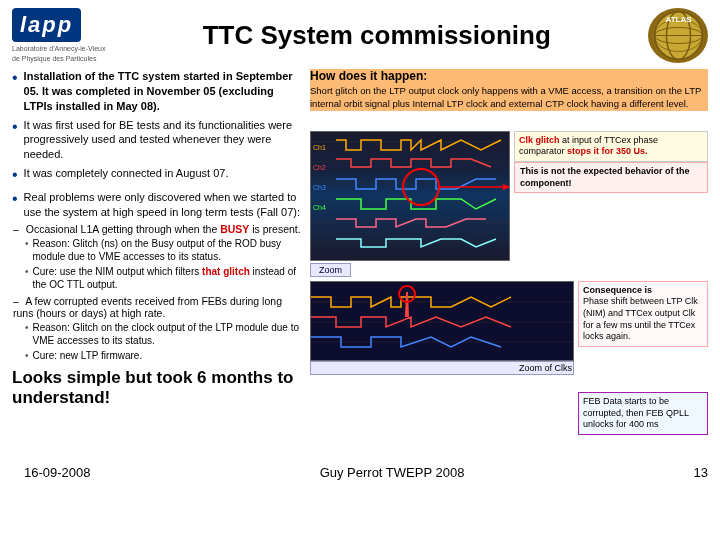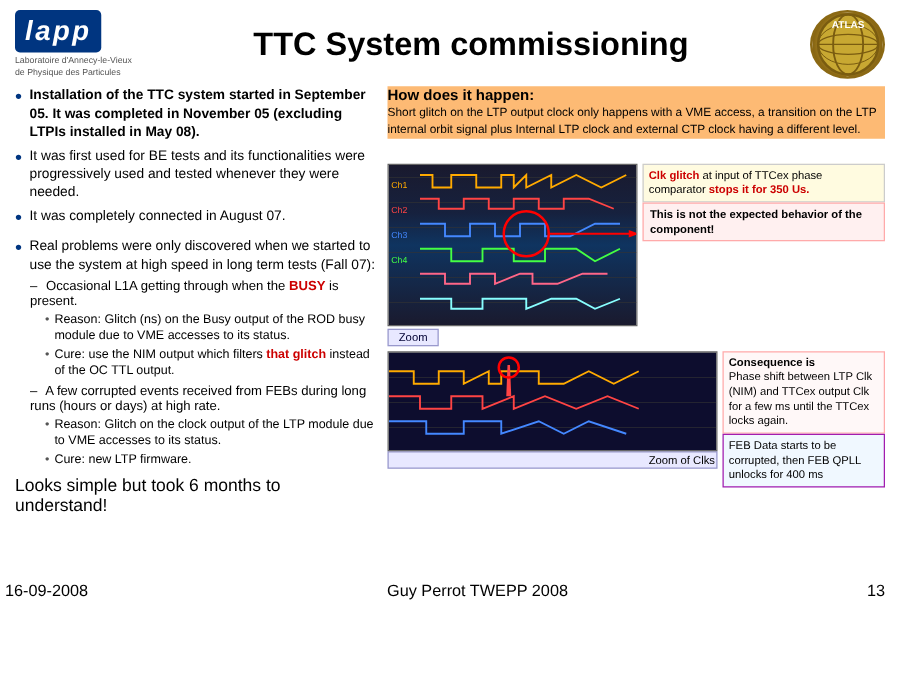--- a/index.html
+++ b/index.html
@@ -113,21 +113,21 @@
     .bullet-text {
       color: #000;
     }
 
     .bullet-text strong {
       font-weight: bold;
     }
 
     
     .sub-section {
-      margin-left: 12px;
+      margin-left: 1px;
       margin-bottom: 4px;
     }
 
     .sub-header {
       color: #000;
       font-size: 10.5px;
       margin-bottom: 2px;
     }
 
     .sub-header span.dash {
@@ -151,21 +151,21 @@
 
     .highlight-text {
       color: #c00;
       font-weight: bold;
     }
 
     
     .footer {
       position: absolute;
       bottom: 8px;
-      left: 4px;
+      left: 24px;
       right: 12px;
       display: flex;
       justify-content: space-between;
       align-items: center;
       font-size: 13px;
     }
 
     
     .how-box {
       background: #fdba74;
@@ -246,20 +246,21 @@
       border: 1px solid #666;
       position: relative;
       overflow: hidden;
     }
 
     .zoom-annotation {
       width: 130px;
       display: flex;
       flex-direction: column;
       justify-content: flex-end;
+      gap: 45px;
     }
 
     .consequence-box {
       background: #fff8f8;
       border: 1px solid #ffaaaa;
       padding: 3px 4px;
       font-size: 9px;
       line-height: 1.3;
       color: #000;
     }
@@ -268,22 +269,22 @@
       background: #f0f8ff;
       border: 1px solid #a21caf;
       padding: 3px 4px;
       font-size: 9px;
       line-height: 1.3;
       color: #000;
     }
 
     
     .looks-like {
-      font-size: 14px;
-      font-weight: normal;
+      font-size: 17px;
+      font-weight: bold;
       margin-top: 4px;
       margin-bottom: 2px;
     }
 
     .not-expected-box {
       background: #fff0f0;
       border: 1px solid #ffaaaa;
       padding: 3px 5px;
       font-size: 9px;
       line-height: 1.3;

